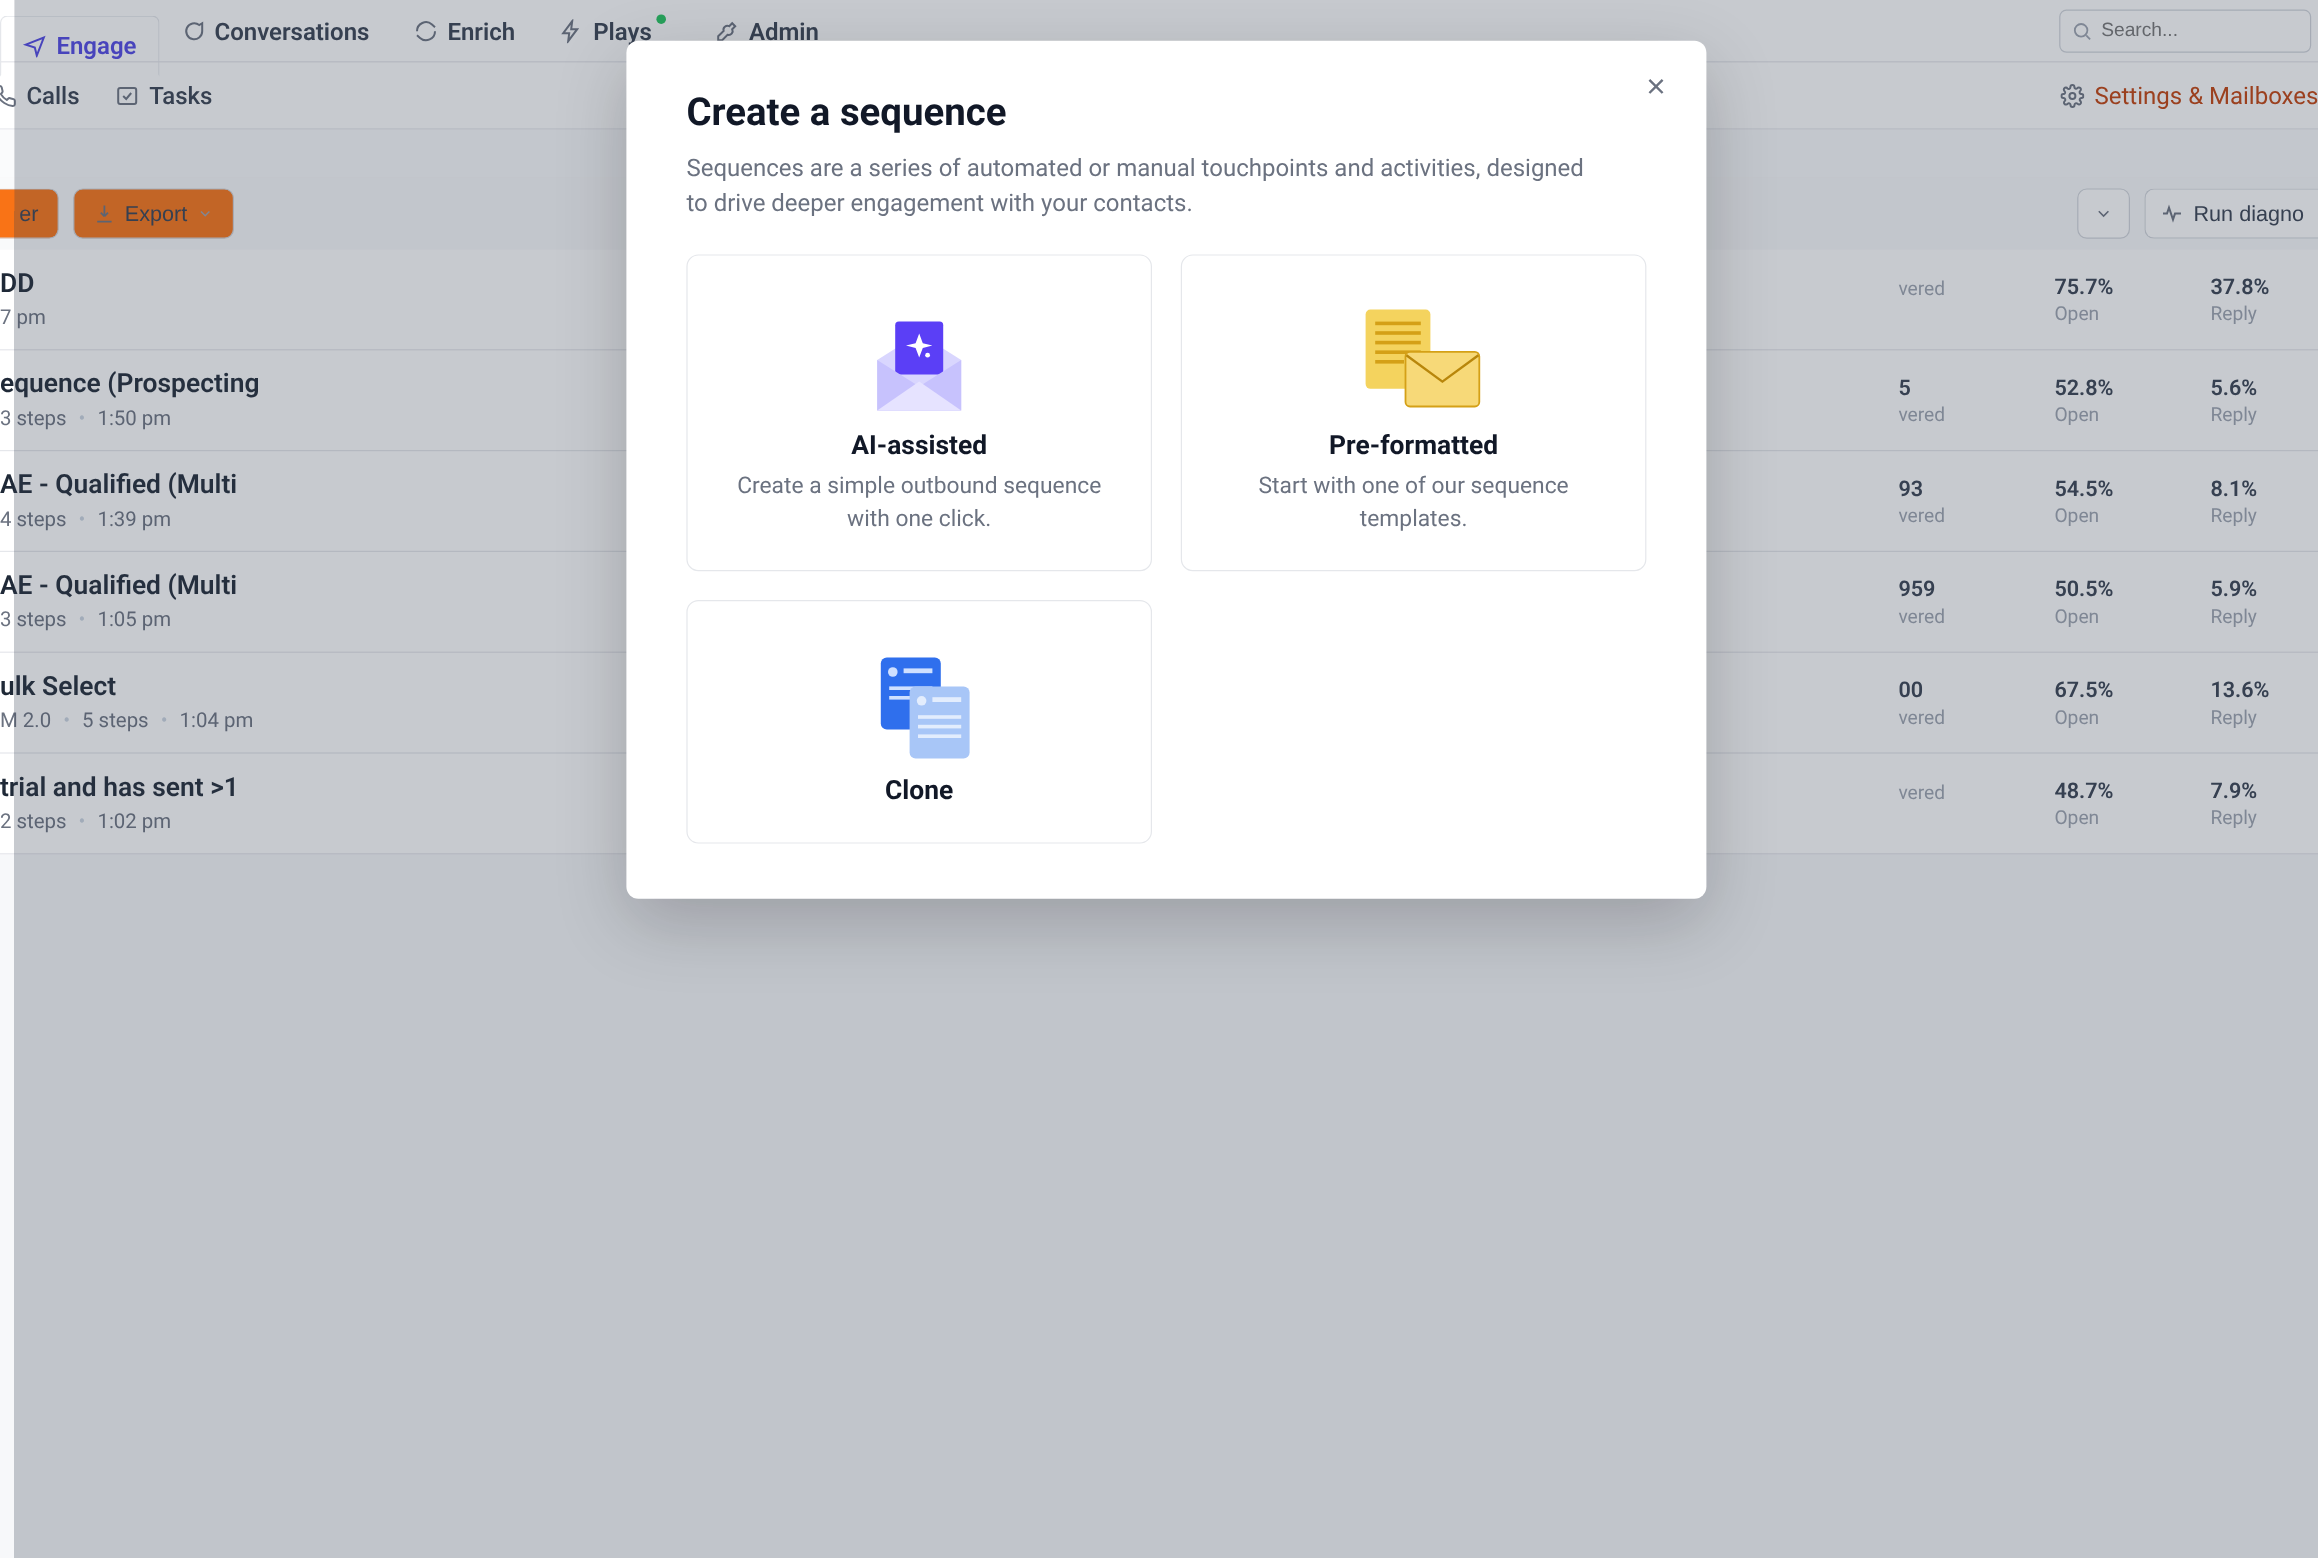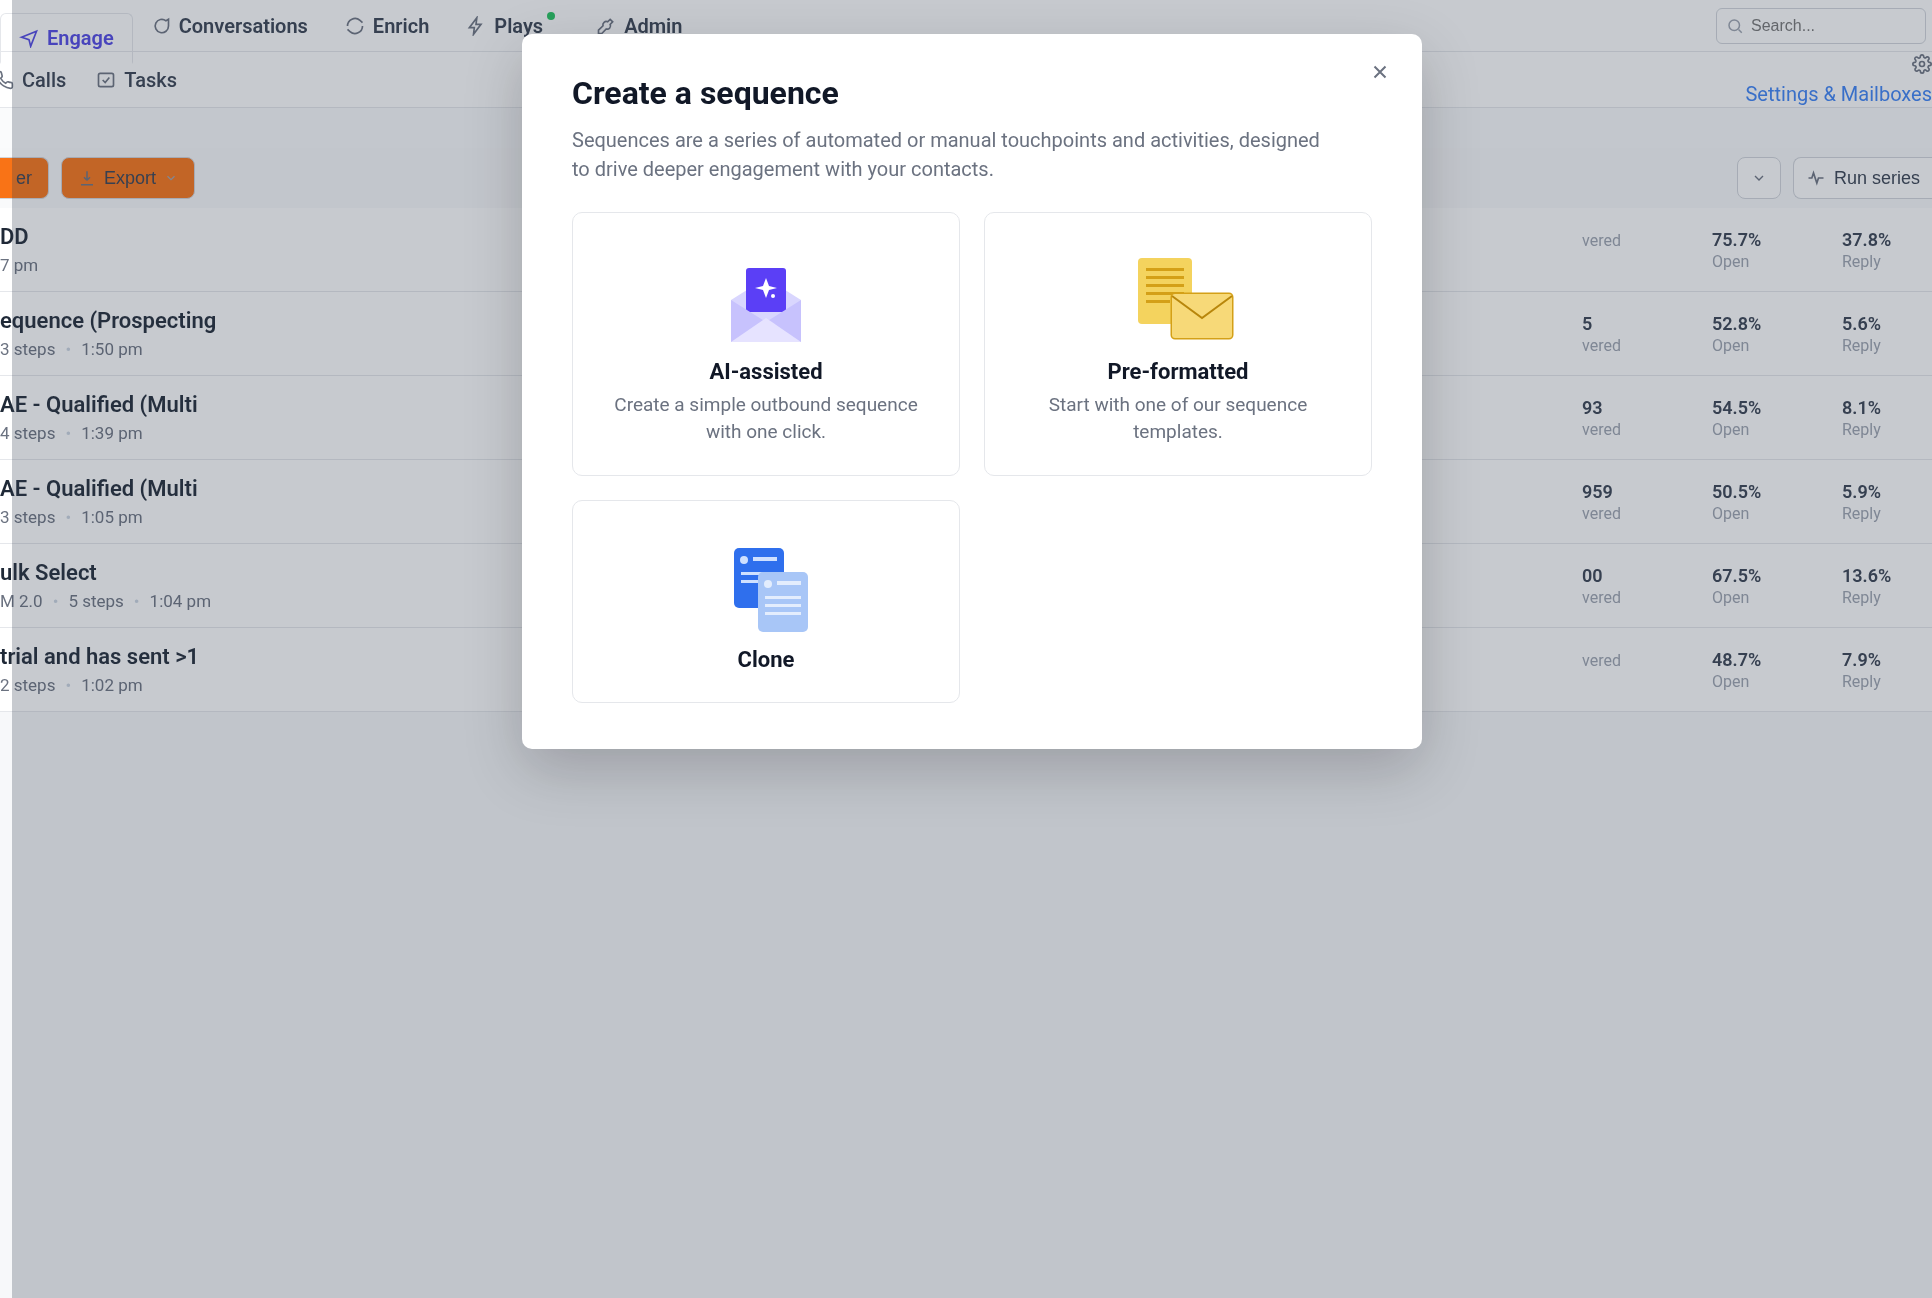--- a/index.html
+++ b/index.html
@@ -14,21 +14,21 @@
   .nav-dot { width:8px; height:8px; background:#22c55e; border-radius:50%; position:relative; top:-10px; left:-4px; }
   .search-wrap { margin-left:auto; padding-right:6px; }
   .search-input { height:36px; border:1px solid #d1d5db; border-radius:6px; padding:0 12px 0 34px; font-size:16px; color:#404040; width:210px; background:#fff; }
   .search-field { position:relative; display:inline-block; }
   .search-field .sicon { position:absolute; left:10px; top:50%; transform:translateY(-50%); color:#9ca3af; }
 
   
   .subbar { display:flex; align-items:center; height:56px; background:#fff; border-bottom:1px solid #e5e7eb; padding:0 0; }
   .sub-left { display:flex; align-items:center; gap:30px; padding-left:0; }
   .sub-item { display:flex; align-items:center; gap:8px; font-size:20px; font-weight:500; color:#374151; cursor:pointer; }
-  .sub-right { margin-left:auto; display:flex; align-items:flex-end; gap:8px; padding-right:0; color:#3b82f6; font-size:20px; cursor:pointer;flex-direction:column; }
+  .sub-right { margin-left:auto; display:flex; align-items:center; gap:8px; padding-right:0; color:#c2410c; font-size:20px; cursor:pointer; }
   .sub-right .gicon { color:#6b7280; }
 
   
   .toolbar { display:flex; align-items:center; height:60px; padding:0 0; gap:12px; background:#f9fafb; }
   .btn { display:flex; align-items:center; gap:8px; height:42px; padding:0 16px; border:1px solid #d1d5db; border-radius:8px; background:#f97316; color:#374151; font-size:18px; cursor:pointer; }
   .toolbar-spacer { flex:1; }
   .run-btn { display:flex; align-items:center; gap:8px; height:42px; padding:0 12px; border:1px solid #d1d5db; border-radius:8px; background:#fff; color:#374151; font-size:18px; cursor:pointer; }
   .more-btn { width:44px; height:42px; border:1px solid #d1d5db; border-radius:8px; background:#fff; display:flex; align-items:center; justify-content:center; cursor:pointer; }
 
   
@@ -180,21 +180,21 @@
             <path d="m6 9 6 6 6-6"></path>
           </svg>
       </span>
     </button>
     <button class="run-btn" style="border-top-right-radius:0;border-bottom-right-radius:0;border-right:none;">
       <span>
         <svg width="20" height="20" viewBox="0 0 24 24" fill="none" stroke="#6b7280" stroke-width="2">
             <path d="M3 12h4l2-6 4 12 2-6h6"></path>
           </svg>
       </span>
-      <span>Run series</span>
+      <span>Run diagno</span>
     </button>
   </div>
 
   <div class="seqlist" id="seqlist">
       <div class="seq-row">
         <div class="seq-main">
           <div class="seq-title">DD</div>
           <div class="seq-meta">
             <span>7 pm</span>
           </div>

